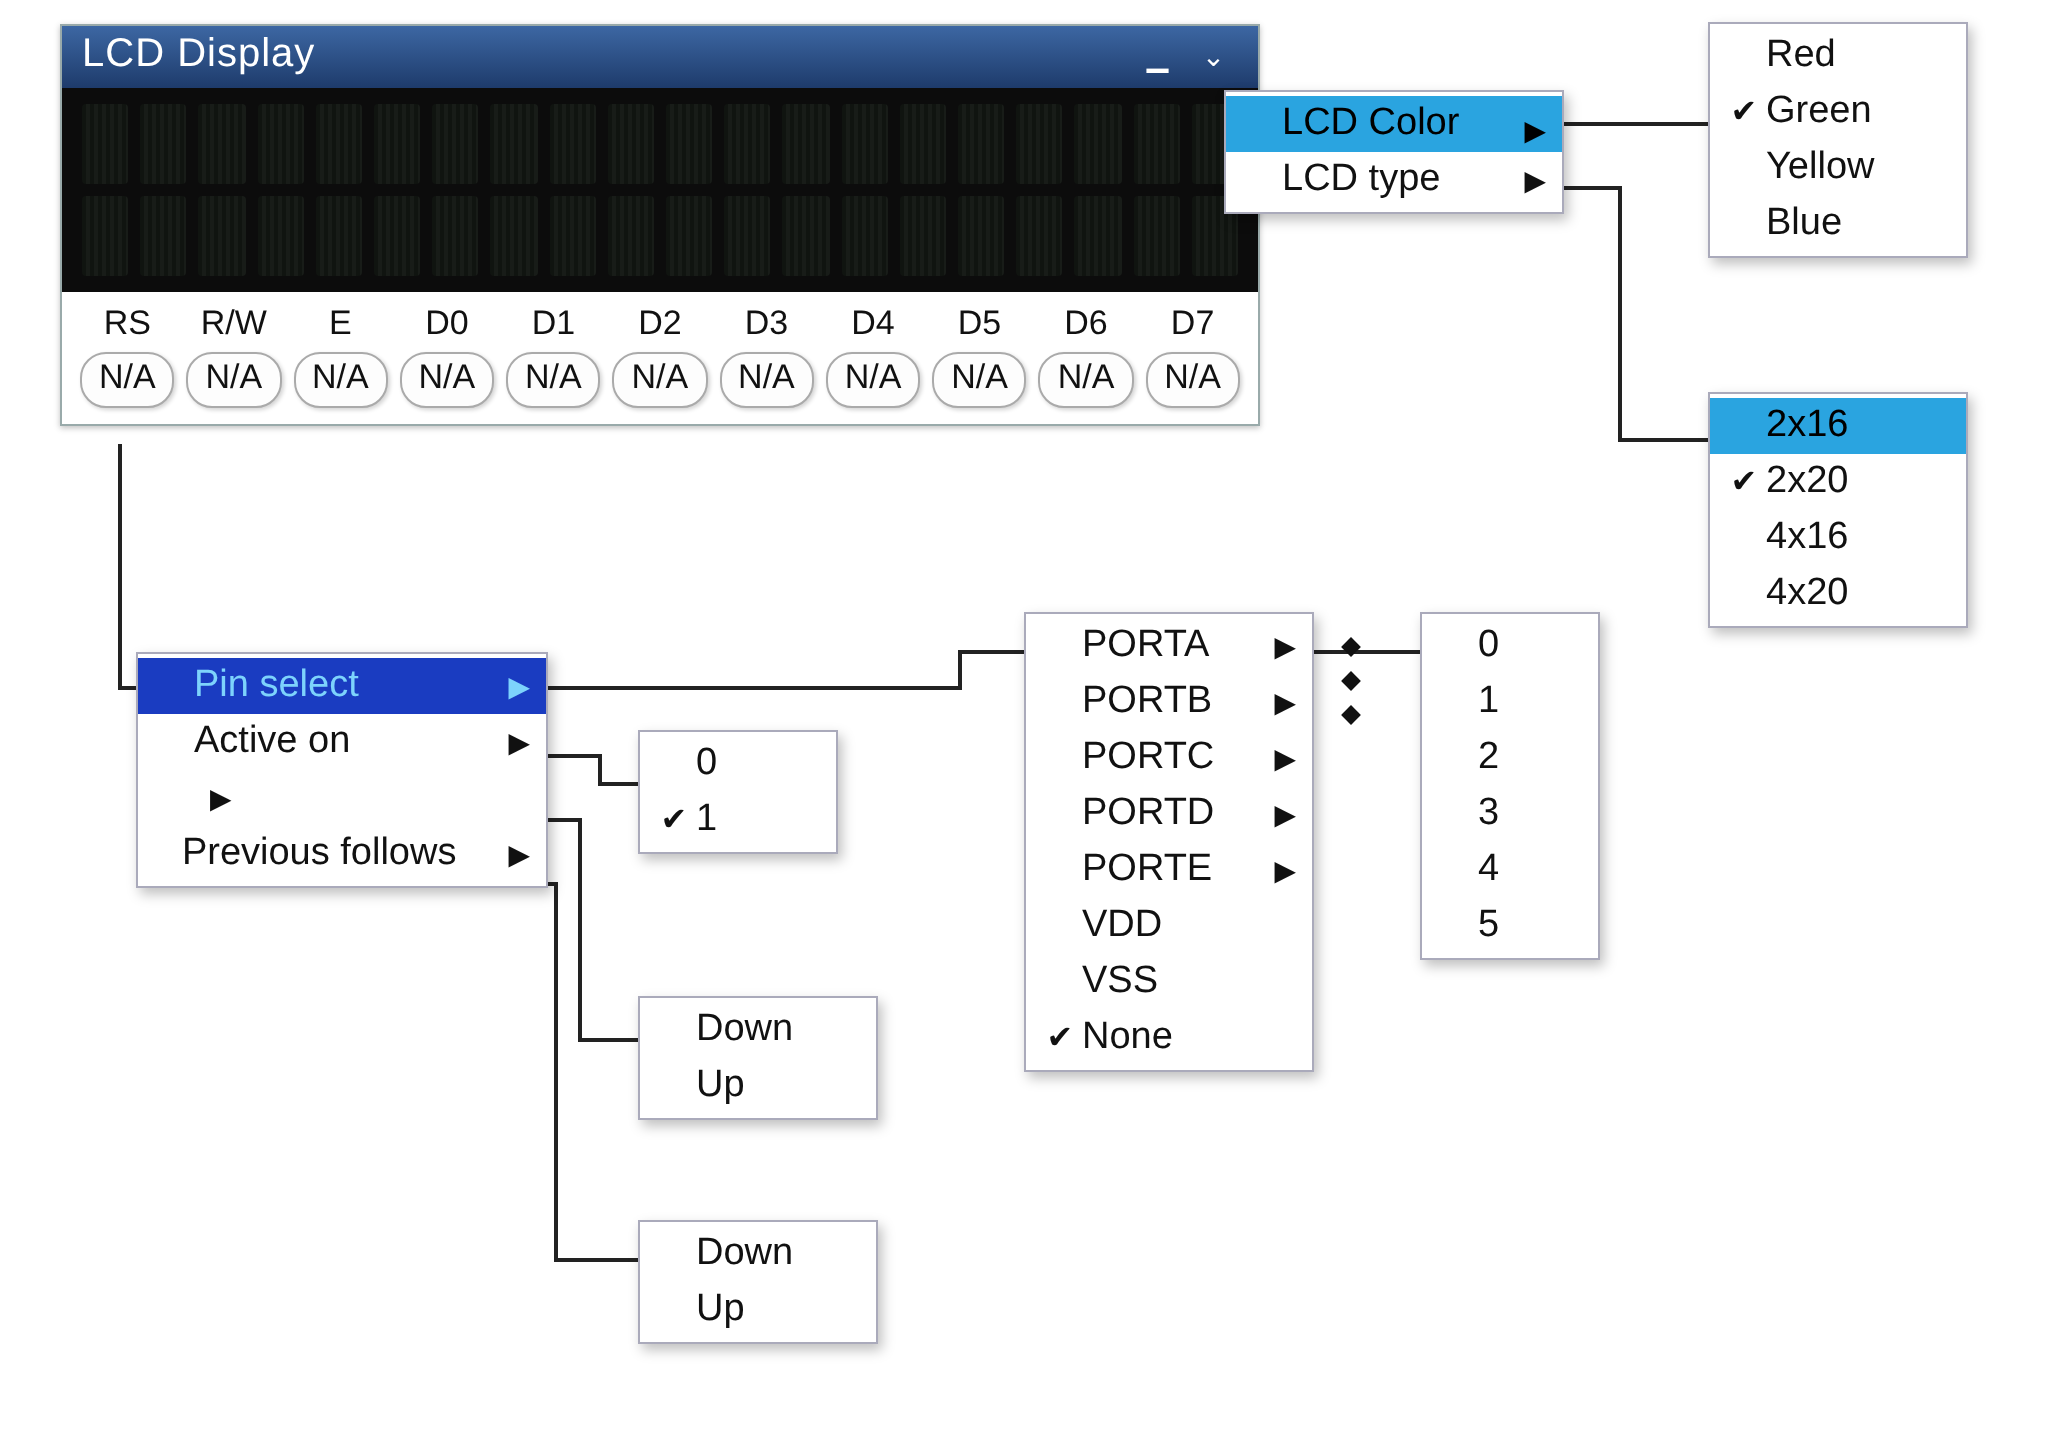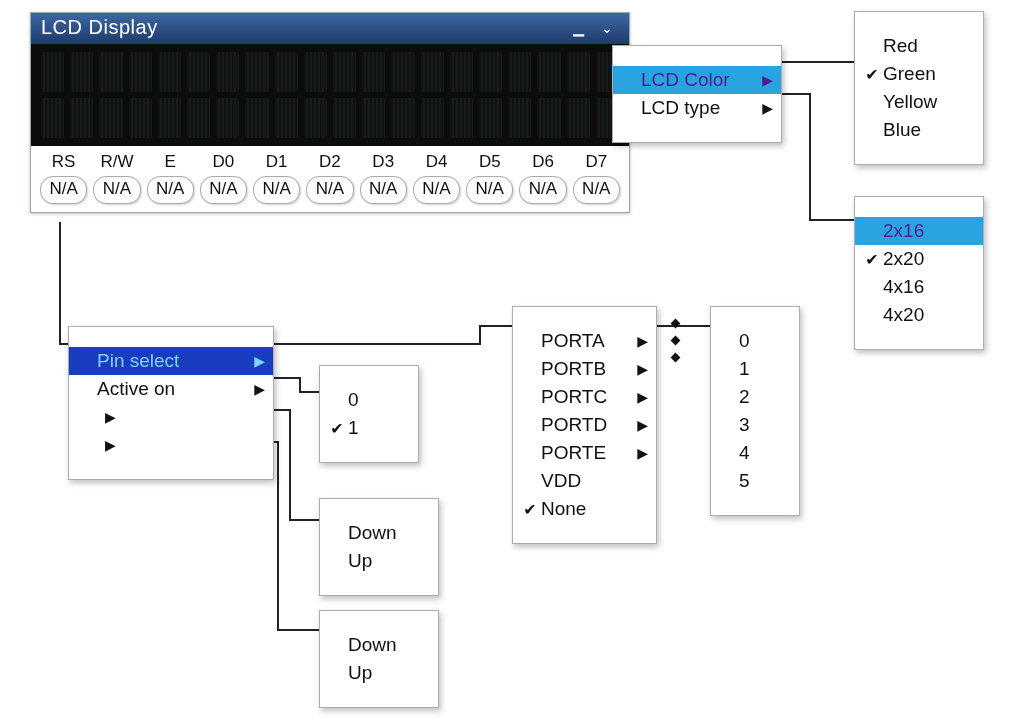--- a/index.html
+++ b/index.html
@@ -71,21 +71,21 @@
     background: #fdfdfd;
     box-shadow: 1px 1px 2px rgba(0,0,0,0.18);
   }
 
   
   .menu {
     position: absolute;
     background: #fff;
     border: 1px solid #aab;
     box-shadow: 2px 3px 6px rgba(0,0,0,0.25);
-    padding: 20px 0;
+    padding: 2px 0;
     font-size: 19px;
   }
   .menu .item {
     display: flex;
     align-items: center;
     padding: 3px 8px 3px 6px;
     min-height: 28px;
     white-space: nowrap;
   }
   .menu .check {
@@ -93,21 +93,22 @@
     text-align: center;
     font-size: 16px;
   }
   .menu .label { flex: 1; padding-right: 18px; }
   .menu .arrow {
     font-size: 14px;
     margin-left: 8px;
   }
   .menu .item.hl {
     background: #2aa4e0;
-    color: #4c1d95;
+    color: #000000;
+    align-items: flex-end;
   }
   .menu .item.hl-dark {
     background: #1a3cc1;
     color: #7dd3fc;
   }
 
   
   svg.wires {
     position: absolute;
     left: 0; top: 0;
@@ -319,20 +320,21 @@
       <span class="check"></span>
       <span class="label">Active on</span>
       <span class="arrow">▶</span>
     </div>
     <div class="item">
       <span class="check"></span>
       <span class="arrow">▶</span>
     </div>
     <div class="item">
       <span class="check"></span>
+      <span class="label">Previous follows</span>
       <span class="arrow">▶</span>
     </div>
   </div>
 
 <div class="menu" style="left:319px; top:365px; width:100px;">
     <div class="item">
       <span class="check"></span>
       <span class="label">0</span>
     </div>
     <div class="item">
@@ -385,20 +387,24 @@
       <span class="arrow">▶</span>
     </div>
     <div class="item">
       <span class="check"></span>
       <span class="label">PORTE</span>
       <span class="arrow">▶</span>
     </div>
     <div class="item">
       <span class="check"></span>
       <span class="label">VDD</span>
+    </div>
+    <div class="item">
+      <span class="check"></span>
+      <span class="label">VSS</span>
     </div>
     <div class="item">
       <span class="check">✔</span>
       <span class="label">None</span>
     </div>
   </div>
 
 <div class="dots" style="left:672px; top:320px;">
   <span></span>
     <span></span>

